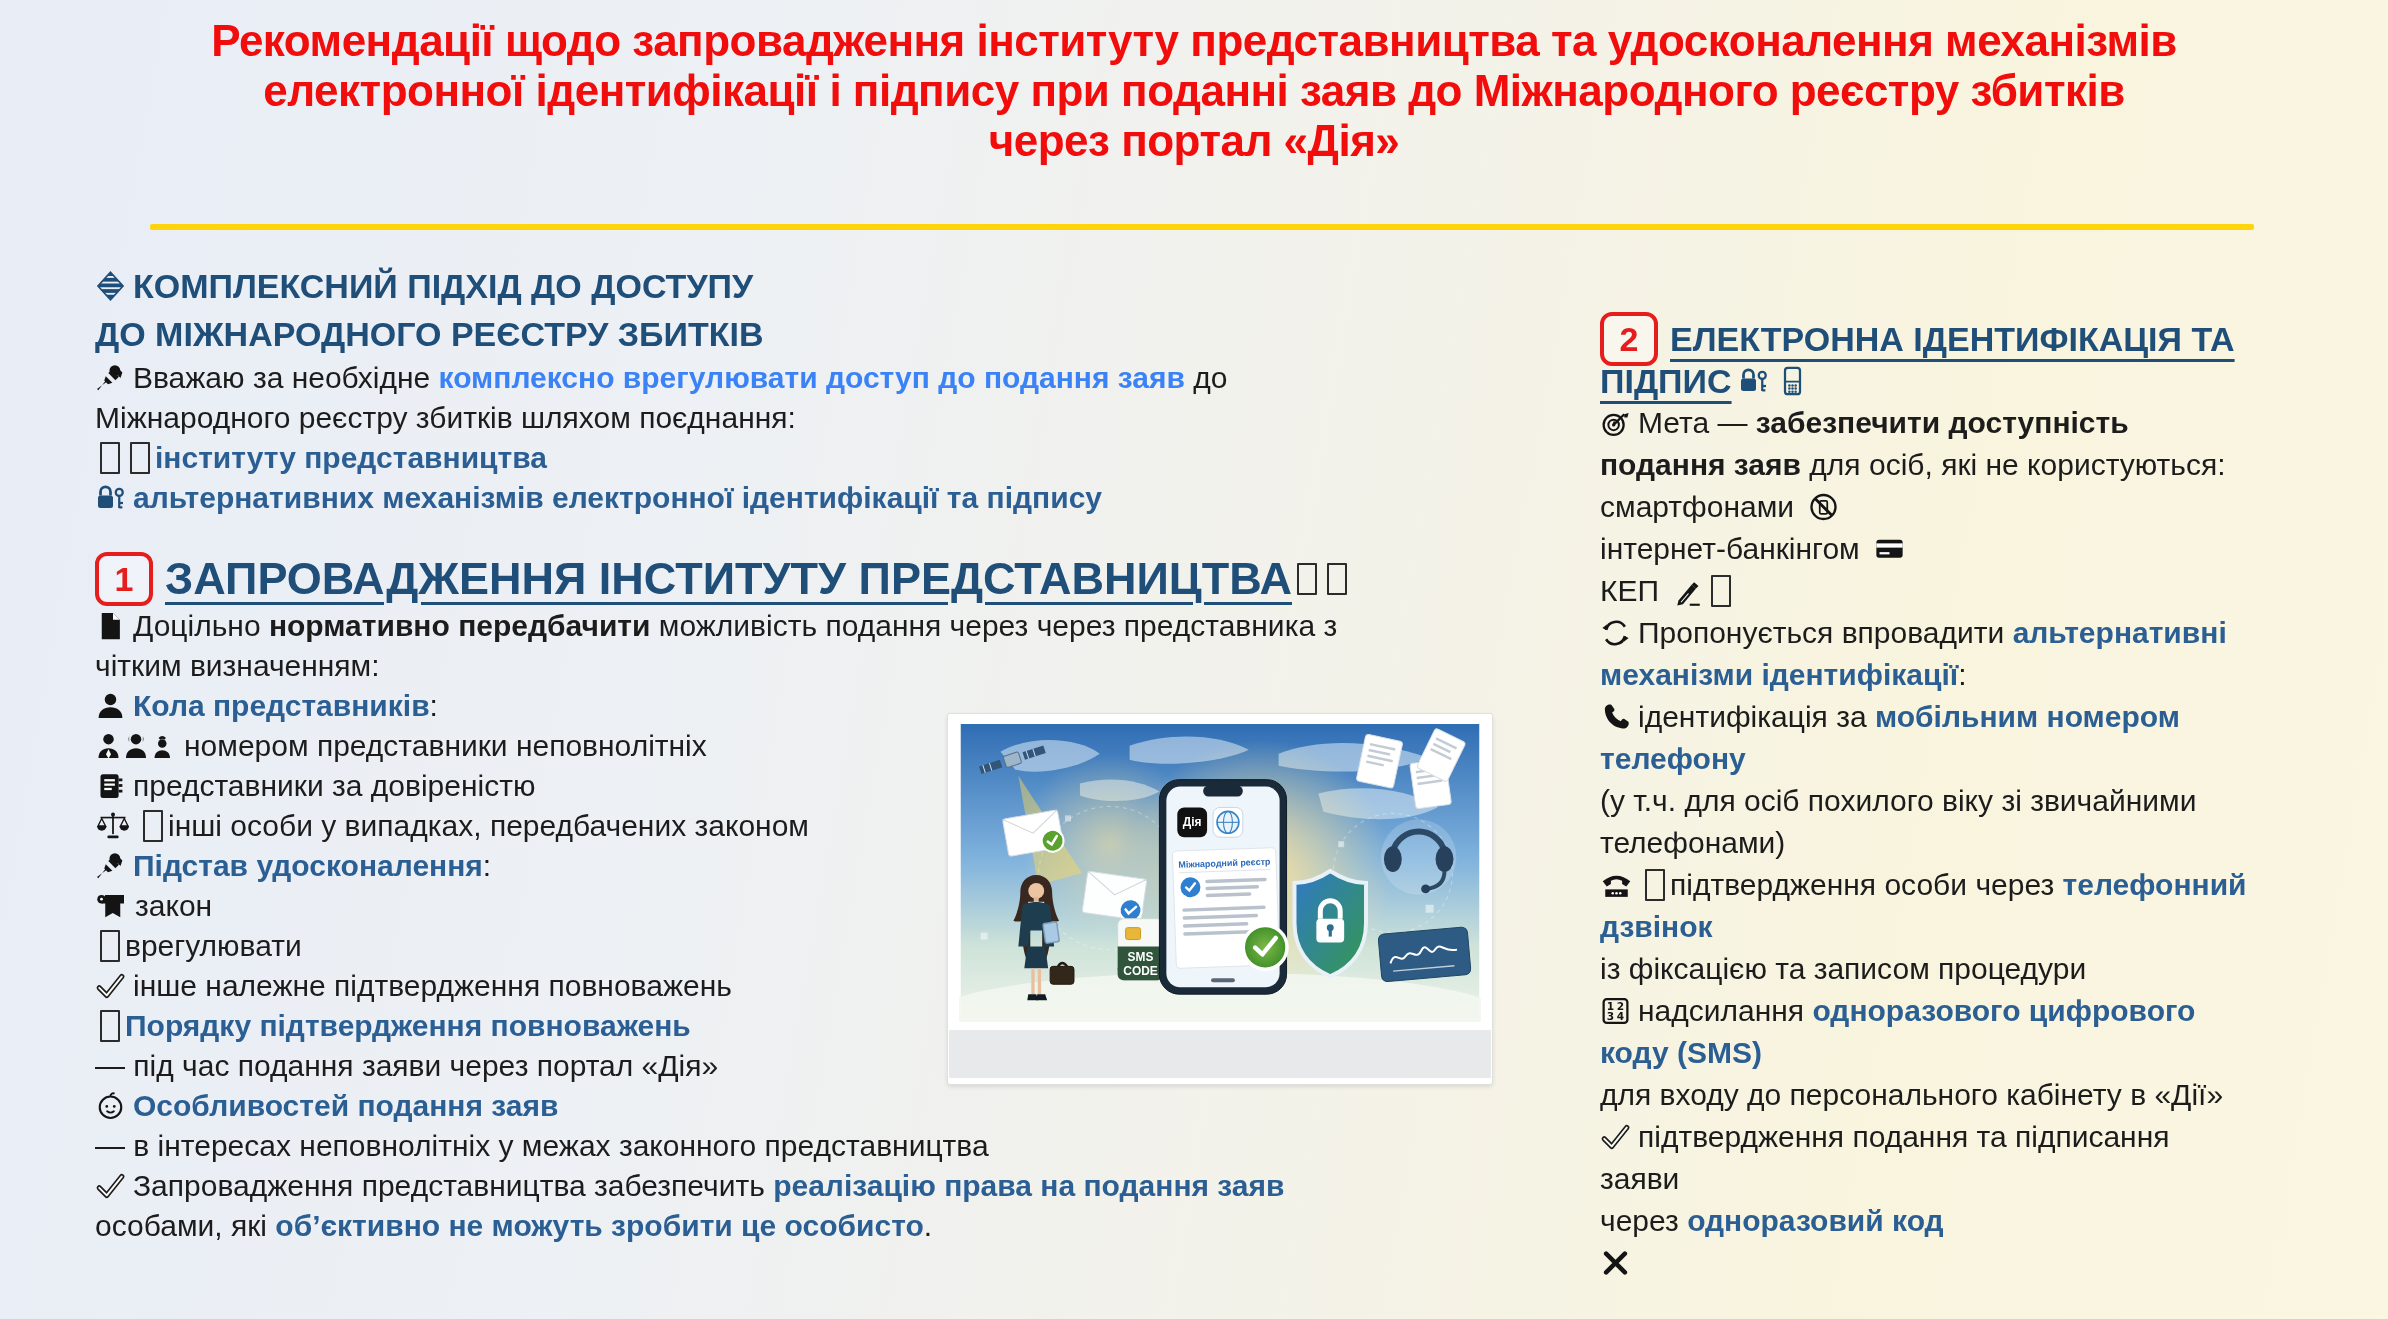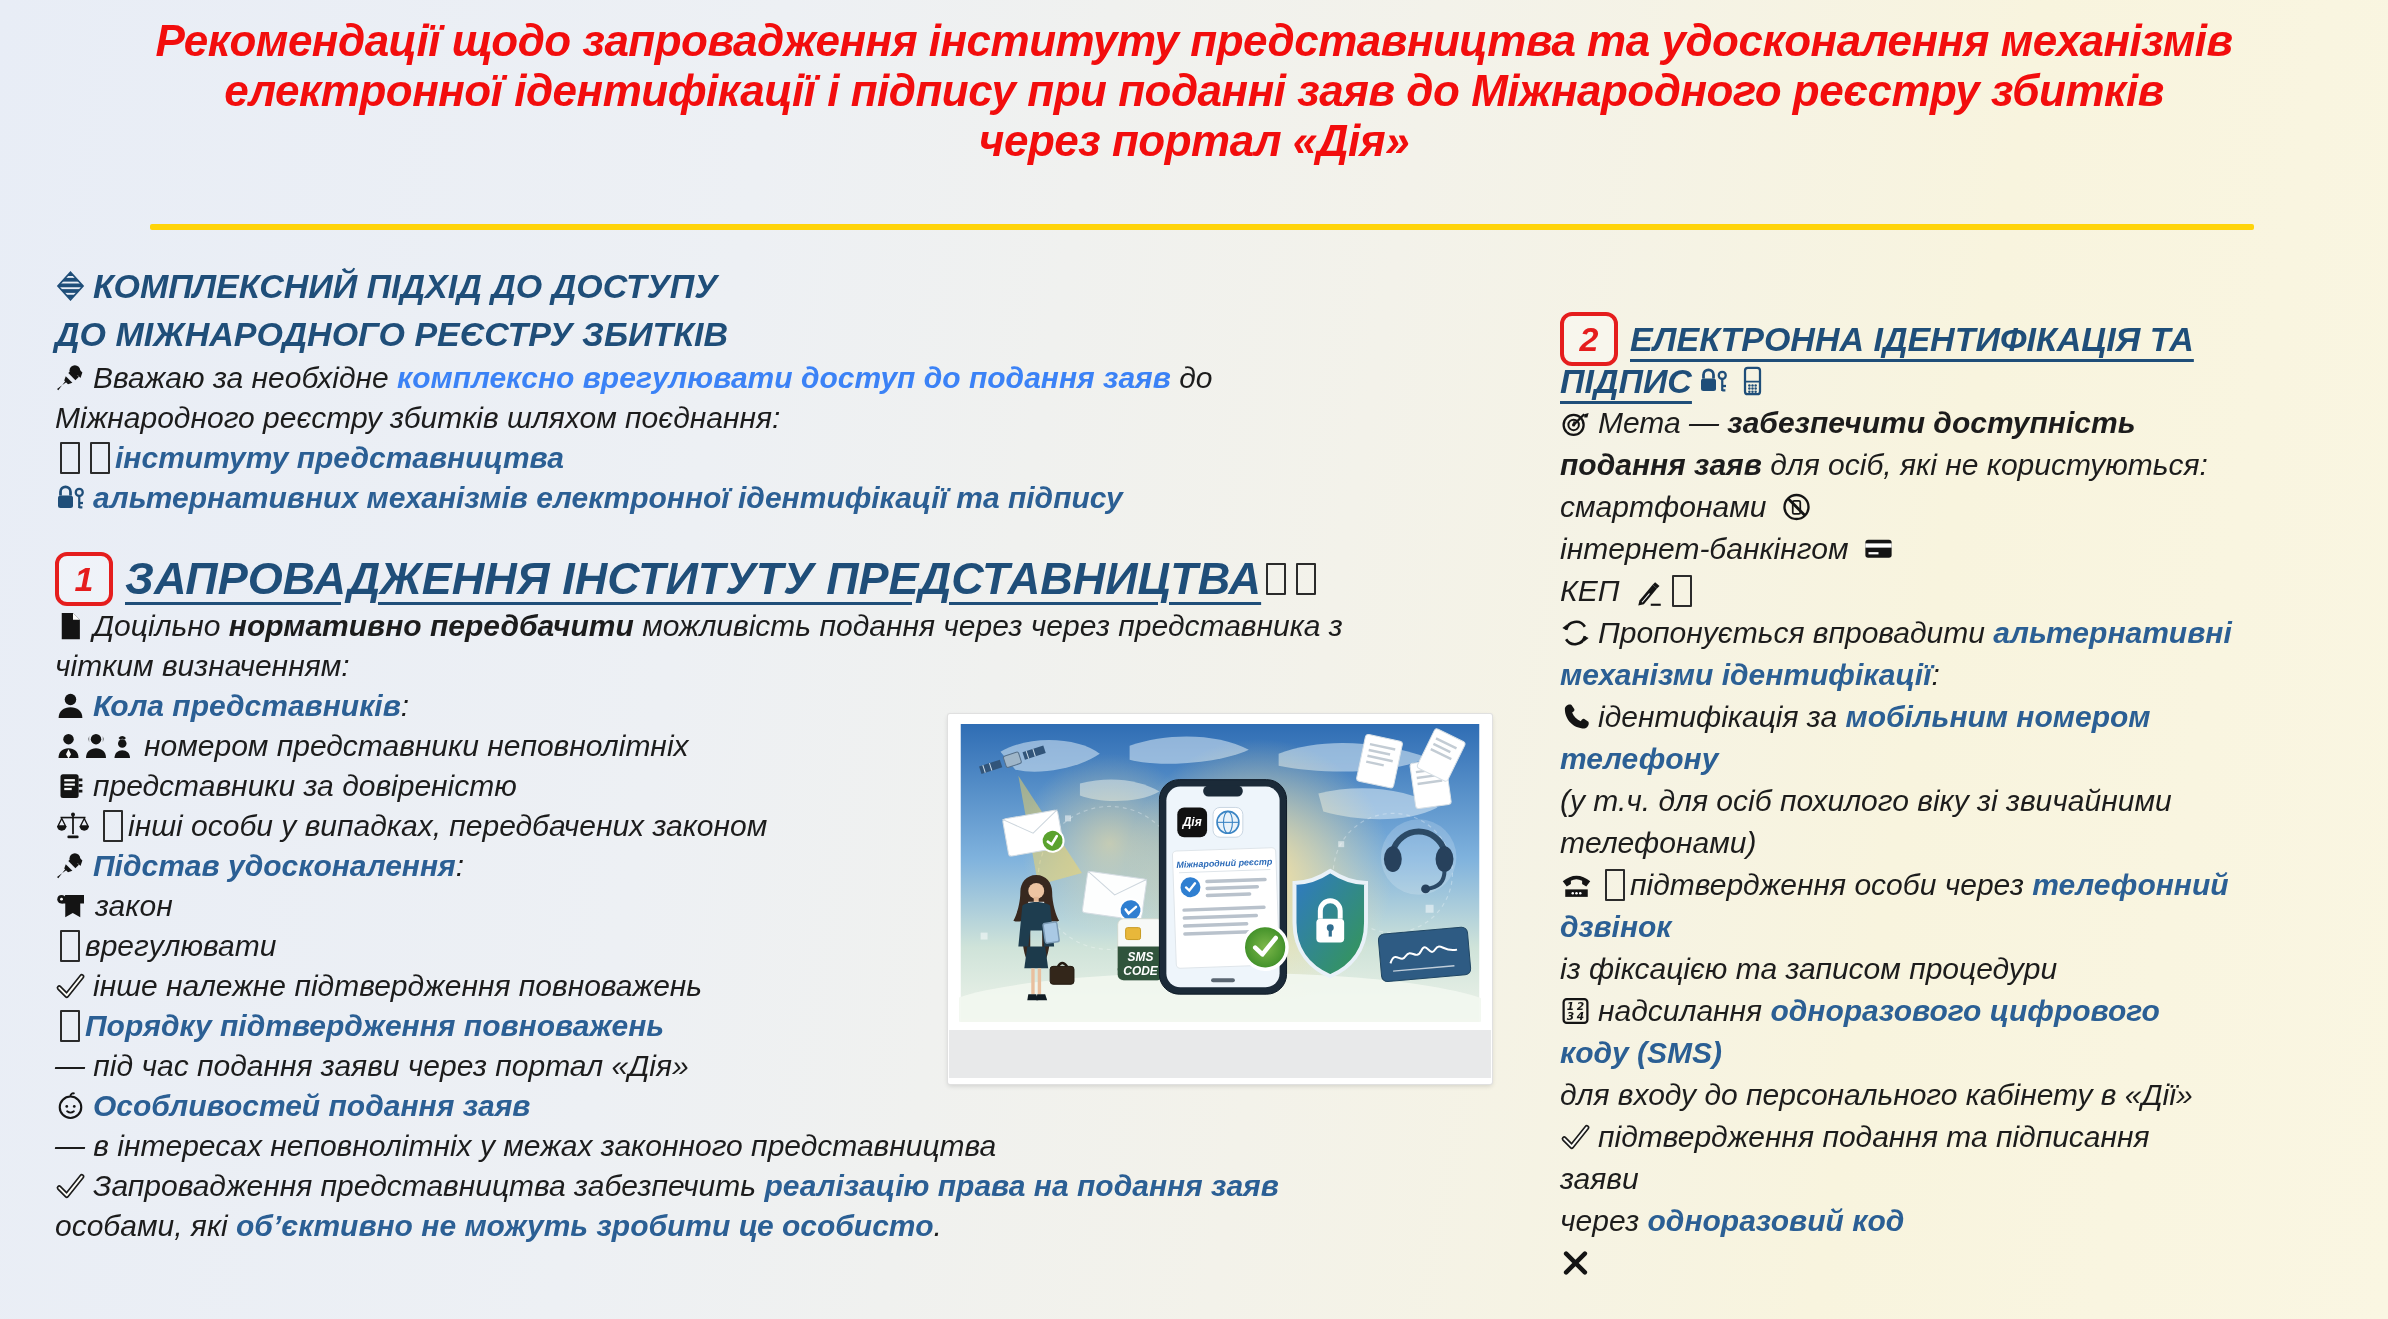--- a/index.html
+++ b/index.html
@@ -1,34 +1,34 @@
 <!DOCTYPE html>
 <html><head>
 <meta charset="utf-8">
 <style>
   html,body{margin:0;padding:0;}
   body{
     width:2388px;height:1319px;overflow:hidden;
     font-family:"Liberation Sans","DejaVu Sans",sans-serif;
     background:linear-gradient(100deg,#e8edf6 0%,#edf0f4 30%,#f3f2ea 55%,#f8f4de 78%,#faf6e2 100%);
   }
-  .canvas{position:relative;width:2388px;height:1319px;font-style:italic;}
+  .canvas{position:relative;width:2388px;height:1319px;}
 
   
   .title{position:absolute;left:0;top:16px;width:100%;text-align:center;}
   .title div{
     color:#f20d0d;font-weight:700;font-size:44px;line-height:50px;letter-spacing:-0.5px;
   }
   .rule{position:absolute;left:150px;top:224px;width:2104px;height:6px;background:#ffd40a;border-radius:2px;}
 
   
   .col{position:absolute;}
   #leftcol{left:55px;top:262px;width:1500px;}
   #rightcol{left:1560px;top:318px;width:800px;}
-  .line{display:flex;align-items:center;white-space:pre;height:40px;}
+  .line{display:flex;align-items:center;white-space:pre;height:40px;margin-left:40px;}
   #rightcol .line{height:42px;}
   .line.h1{height:48px;}
   .line.sec{height:54px;}
   .line.gap-top{margin-top:34px;}
 
   .t{font-size:30px;color:#1c1c1c;}
   .t.r{font-weight:400;}
   .t.b{font-weight:700;}
   .t.rb{font-weight:700;color:#3b82f6;}
   .t.a{font-weight:700;color:#2b5f94;}

